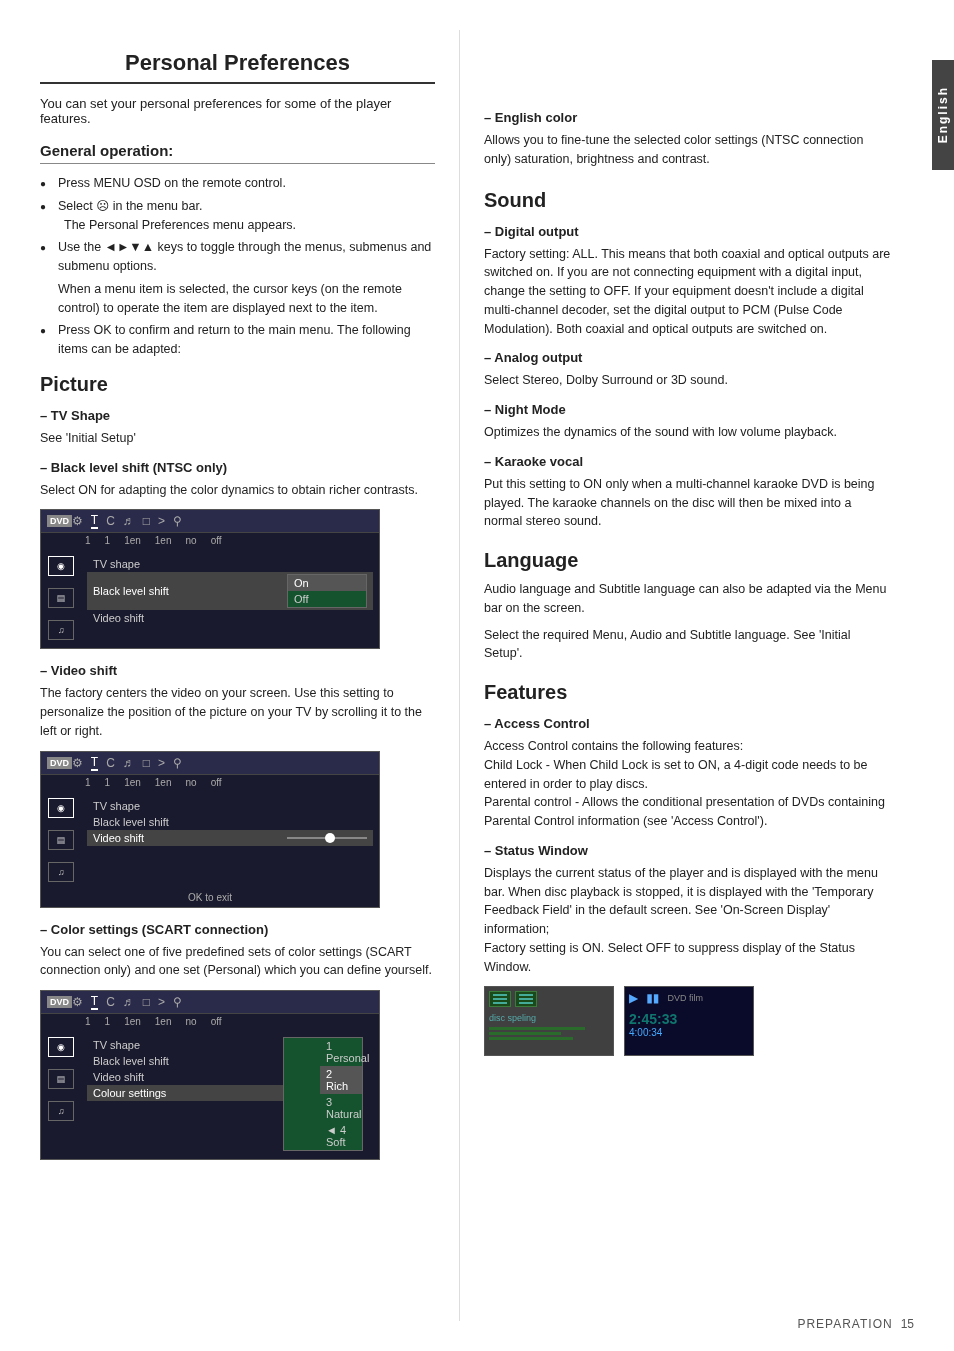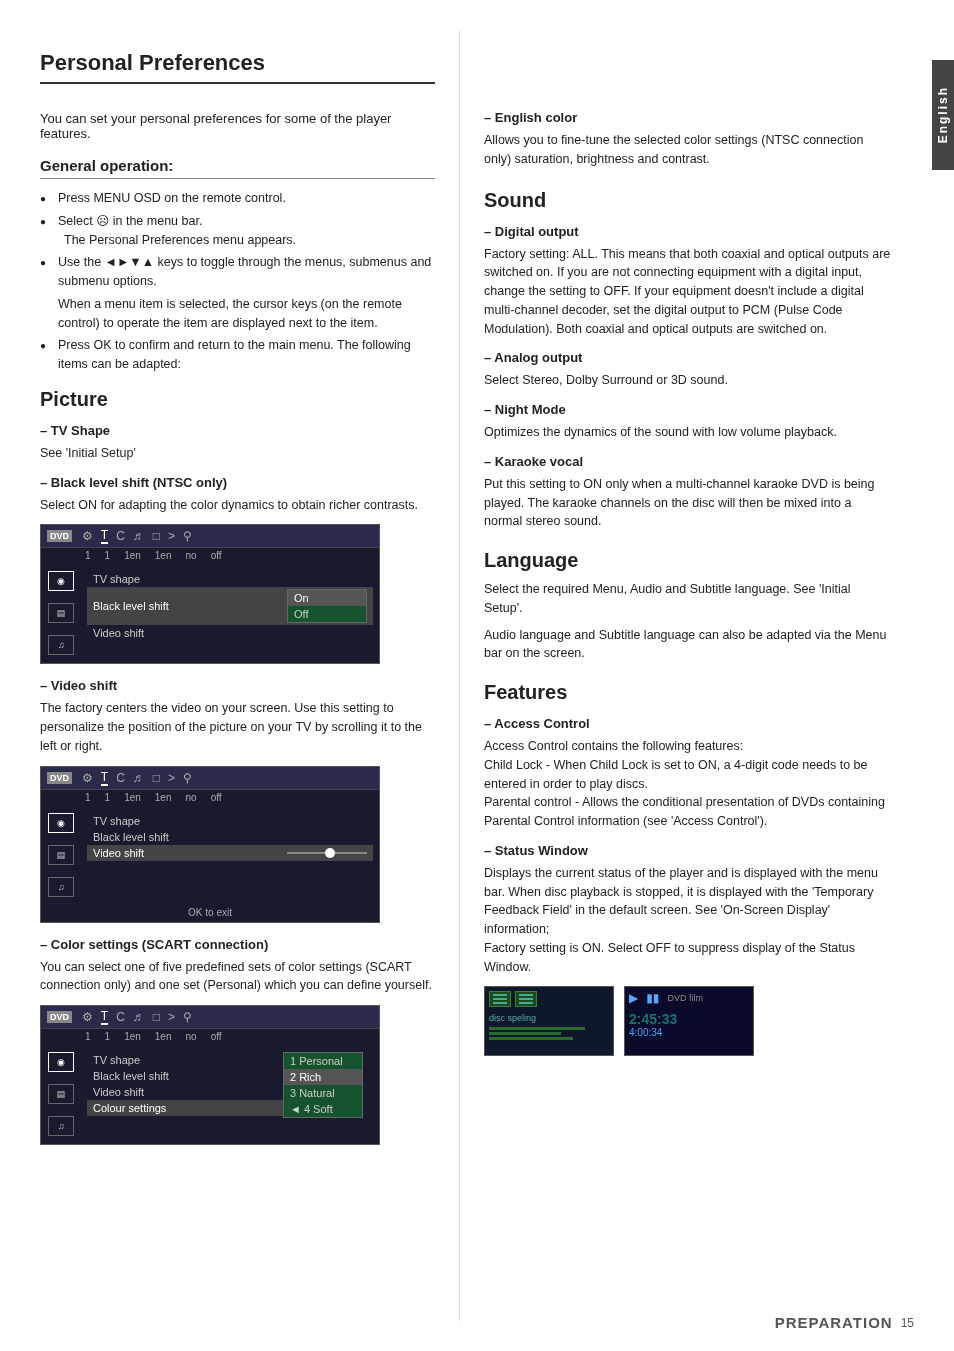--- a/index.html
+++ b/index.html
@@ -48,21 +48,22 @@
     
     .right-col {
       width: 472px;
       padding: 20px 40px 20px 24px;
     }
     h1.page-title {
       font-size: 22px;
       font-weight: bold;
       border-bottom: 2px solid #333;
       padding-bottom: 6px;
-      margin-bottom: 27px;
+      margin-bottom: 12px;
+      text-align: center;
     }
     .intro-text {
       font-size: 13px;
       margin-bottom: 16px;
     }
     h2.section-title {
       font-size: 15px;
       font-weight: bold;
       border-bottom: 1px solid #888;
       padding-bottom: 4px;
@@ -115,21 +116,20 @@
       width: 340px;
       padding: 0;
       font-size: 11px;
       color: #ddd;
     }
     .menu-top-bar {
       background: #2a2a4a;
       display: flex;
       align-items: center;
       padding: 3px 6px;
-      gap: 10px;
       border-bottom: 1px solid #444;
     }
     .menu-top-bar .dvd-badge {
       background: #888;
       color: #fff;
       font-size: 9px;
       padding: 1px 3px;
       font-weight: bold;
     }
     .menu-top-bar .icons {
@@ -237,43 +237,42 @@
       position: absolute;
       bottom: 20px;
       right: 40px;
       font-size: 12px;
       color: #555;
       display: flex;
       align-items: center;
       gap: 8px;
     }
     .page-footer .prep-label {
-      font-size: 15px;
+      font-size: 12px;
       text-transform: uppercase;
       letter-spacing: 1px;
-      font-weight: bold;
     }
     
     .status-images {
       display: flex;
       gap: 10px;
       margin-top: 10px;
     }
     .status-img {
       width: 130px;
       height: 70px;
       background: #1a3a1a;
       border: 1px solid #555;
       position: relative;
       display: flex;
       flex-direction: column;
       padding: 4px;
     }
     .status-img.dark-green {
-      background: #0f172a;
+      background: #404040;
     }
     
     .status-img-right {
       background: #0a0a2a;
     }
   </style>
 </head>
 <body>
 
 <div class="page-container">
@@ -429,21 +428,21 @@
           <div class="menu-icon">♫</div>
         </div>
         <div class="menu-items" style="flex:1; display:flex;">
           <div style="flex:1;">
             <div class="menu-item-row">TV shape</div>
             <div class="menu-item-row">Black level shift</div>
             <div class="menu-item-row">Video shift</div>
             <div class="menu-item-row selected">Colour settings</div>
           </div>
           <div style="min-width:90px;">
-            <div class="menu-dropdown" style="width:66px;">
+            <div class="menu-dropdown" style="width:66px;padding-left:36px;">
               <div class="drop-item">1 Personal</div>
               <div class="drop-item active">2 Rich</div>
               <div class="drop-item">3 Natural</div>
               <div class="drop-item">◄ 4 Soft</div>
             </div>
           </div>
         </div>
       </div>
     </div>
 
@@ -462,22 +461,22 @@
     <div class="dash-title">Analog output</div>
     <p class="body-text">Select Stereo, Dolby Surround or 3D sound.</p>
 
     <div class="dash-title">Night Mode</div>
     <p class="body-text">Optimizes the dynamics of the sound with low volume playback.</p>
 
     <div class="dash-title">Karaoke vocal</div>
     <p class="body-text">Put this setting to ON only when a multi-channel karaoke DVD is being played. The karaoke channels on the disc will then be mixed into a normal stereo sound.</p>
 
     <h3 class="subsection-title" style="margin-top:18px;">Language</h3>
+    <p class="body-text">Audio language and Subtitle language can also be adapted via the Menu bar on the screen.</p>
     <p class="body-text">Select the required Menu, Audio and Subtitle language. See 'Initial Setup'.</p>
-    <p class="body-text">Audio language and Subtitle language can also be adapted via the Menu bar on the screen.</p>
 
     <h3 class="subsection-title" style="margin-top:18px;">Features</h3>
 
     <div class="dash-title">Access Control</div>
     <p class="body-text">Access Control contains the following features:<br>
     Child Lock - When Child Lock is set to ON, a 4-digit code needs to be entered in order to play discs.<br>
     Parental control - Allows the conditional presentation of DVDs containing Parental Control information (see 'Access Control').</p>
 
     <div class="dash-title">Status Window</div>
     <p class="body-text">Displays the current status of the player and is displayed with the menu bar. When disc playback is stopped, it is displayed with the 'Temporary Feedback Field' in the default screen. See 'On-Screen Display' information;<br>

